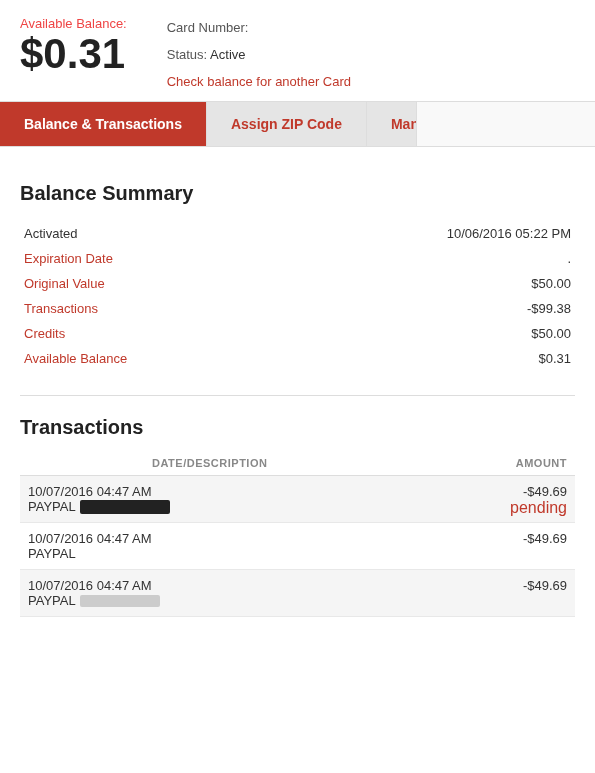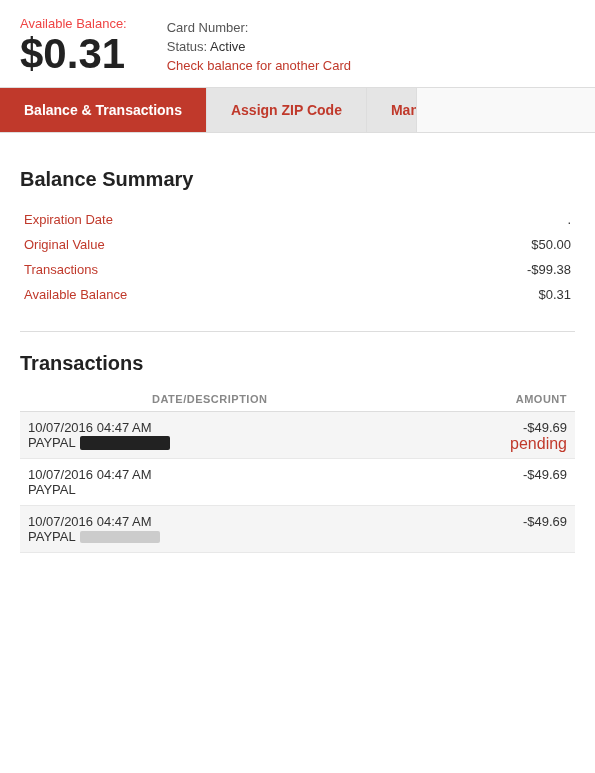--- a/index.html
+++ b/index.html
@@ -34,21 +34,21 @@
       font-size: 42px;
       font-weight: bold;
       color: #222;
       line-height: 1;
     }
 
     .card-info {
       display: flex;
       flex-direction: column;
       padding-top: 4px;
-      gap: 4px;
+      gap: 12px;
     }
 
     .card-number-label {
       font-size: 13px;
       color: #555;
     }
 
     .status-line {
       font-size: 13px;
       color: #555;
@@ -264,30 +264,38 @@
   <div class="tab tab-inactive">Assign ZIP Code</div>
   <div class="tab tab-inactive tab-cut">Man</div>
 </div>
 
 <div class="content-section">
 
   <div class="section-title">Balance Summary</div>
   <table class="balance-summary-table">
     <tbody>
       <tr>
+        <td style="color:#333;">Activated</td>
+        <td>10/06/2016 05:22 PM</td>
+      </tr>
+      <tr>
         <td>Expiration Date</td>
         <td>.</td>
       </tr>
       <tr>
         <td>Original Value</td>
         <td>$50.00</td>
       </tr>
       <tr>
         <td>Transactions</td>
         <td>-$99.38</td>
+      </tr>
+      <tr>
+        <td>Credits</td>
+        <td>$50.00</td>
       </tr>
       <tr>
         <td>Available Balance</td>
         <td>$0.31</td>
       </tr>
     </tbody>
   </table>
 
   <hr class="divider">
 

